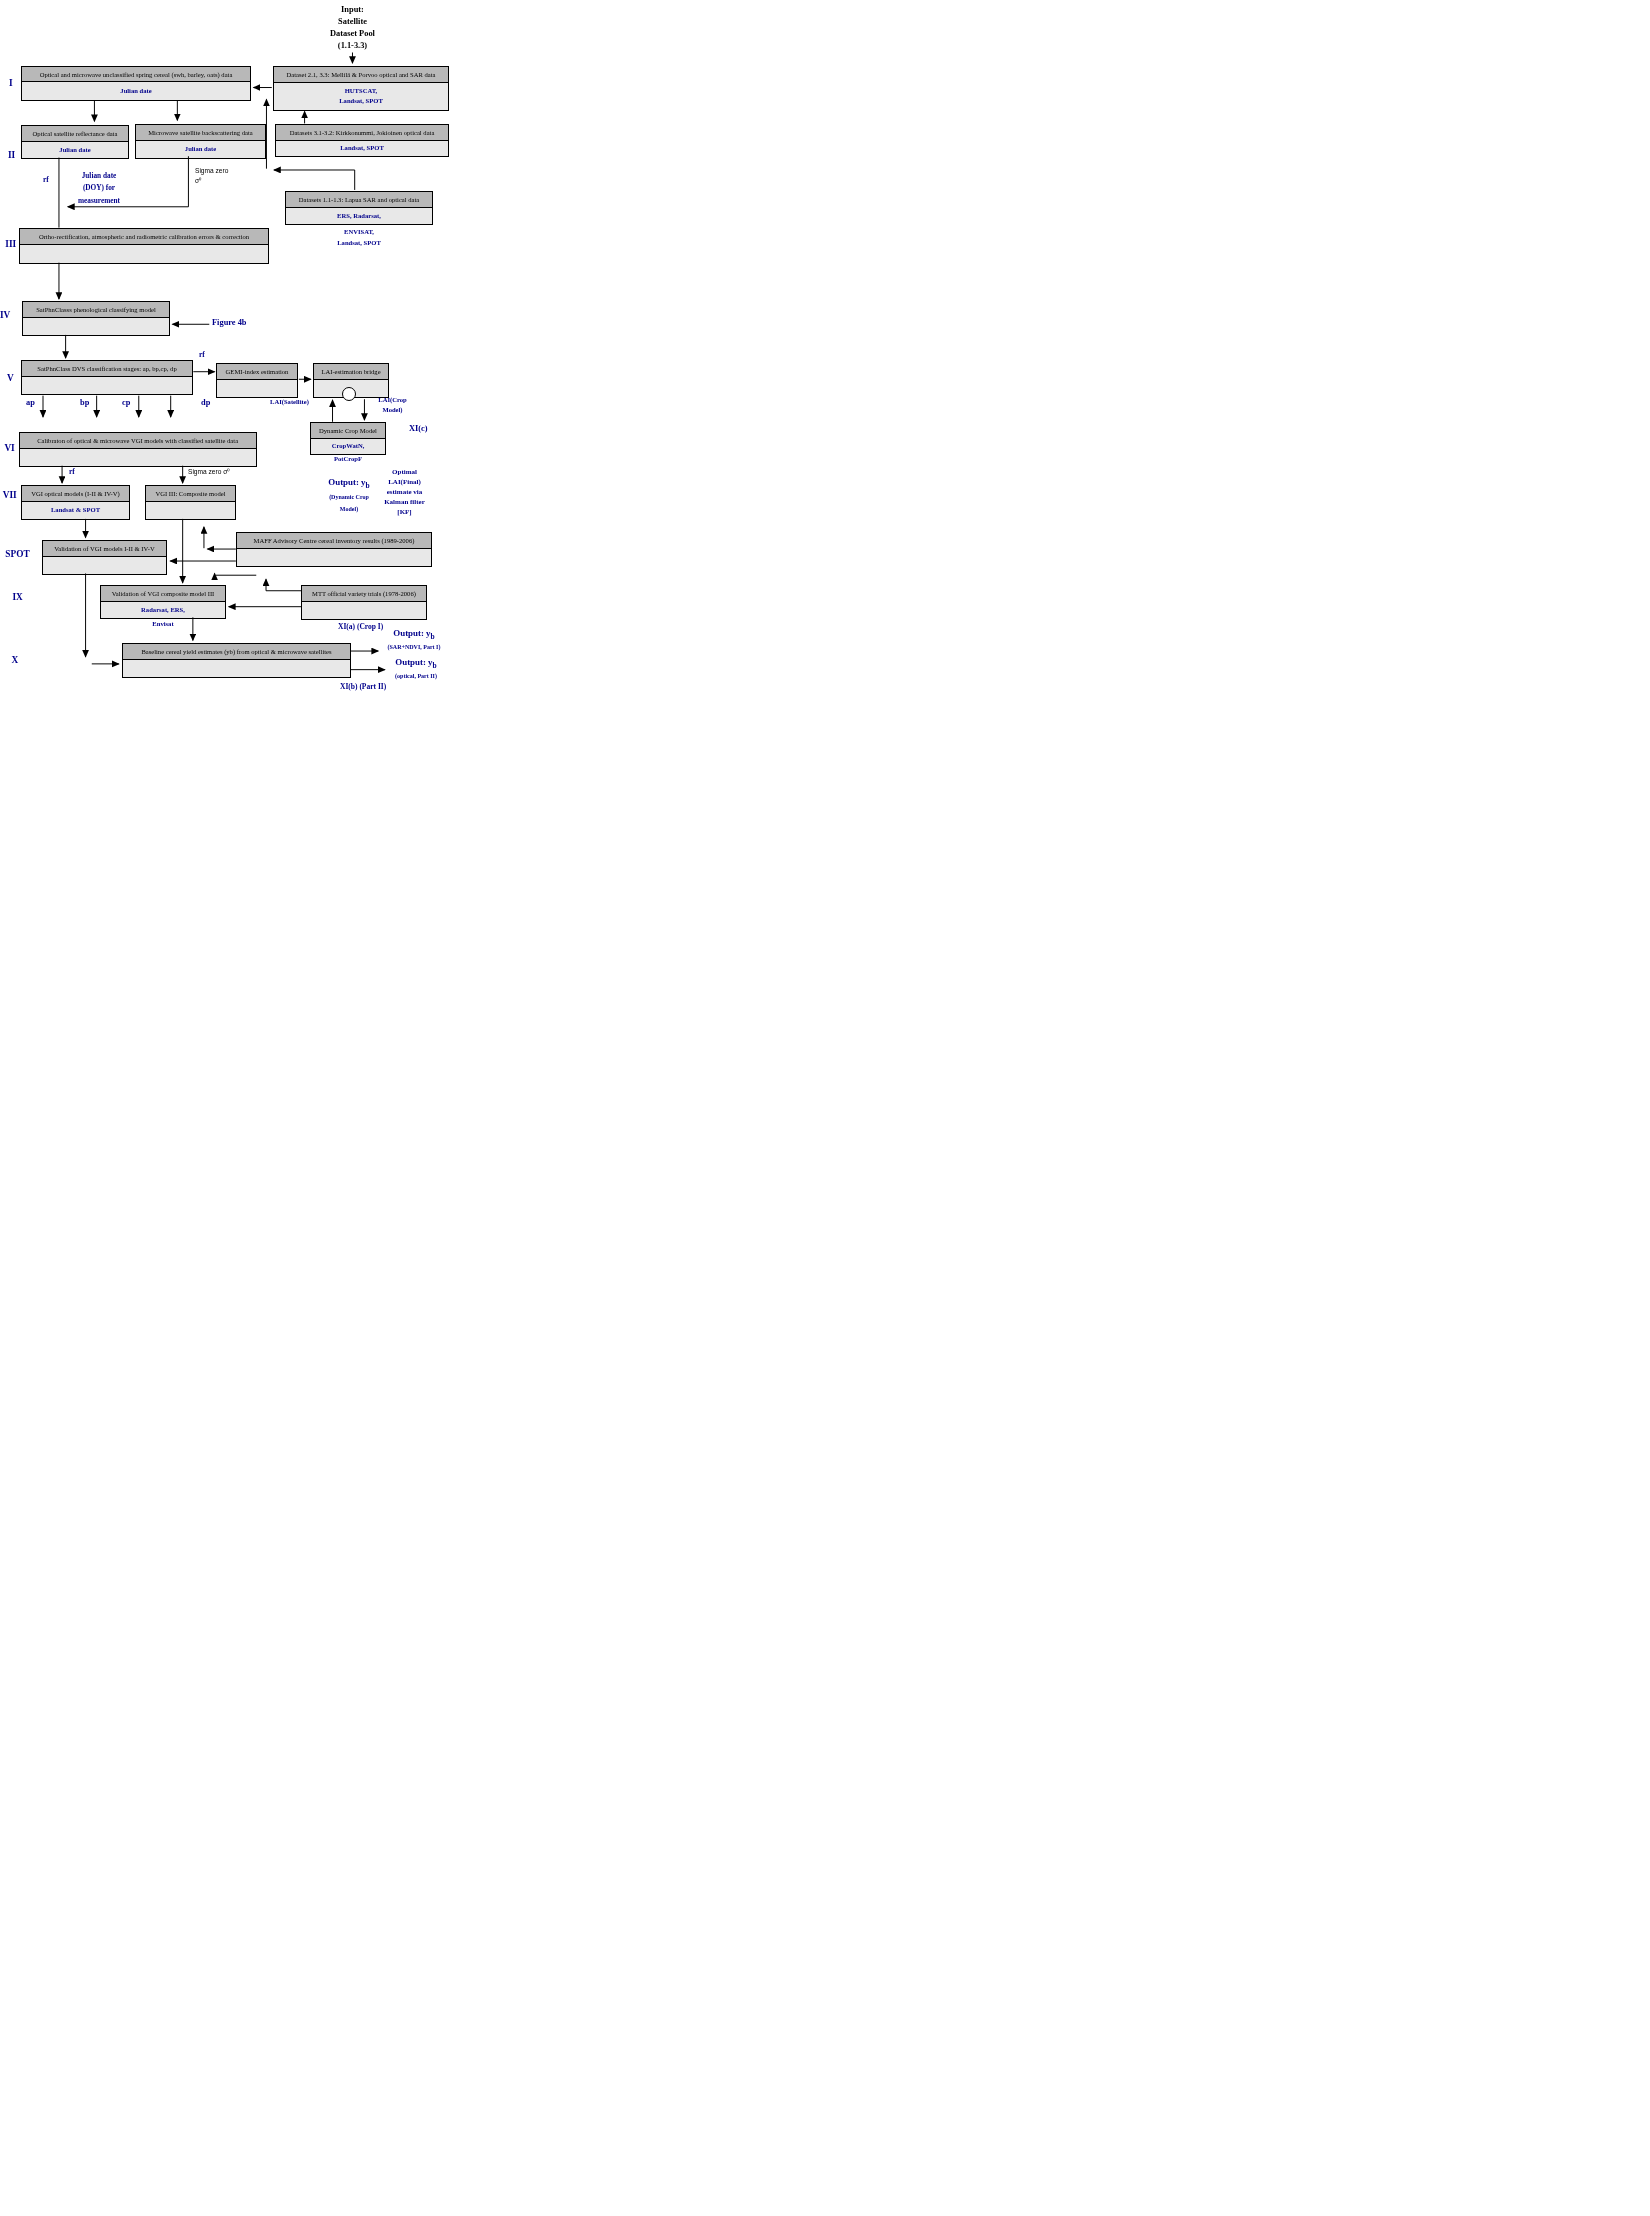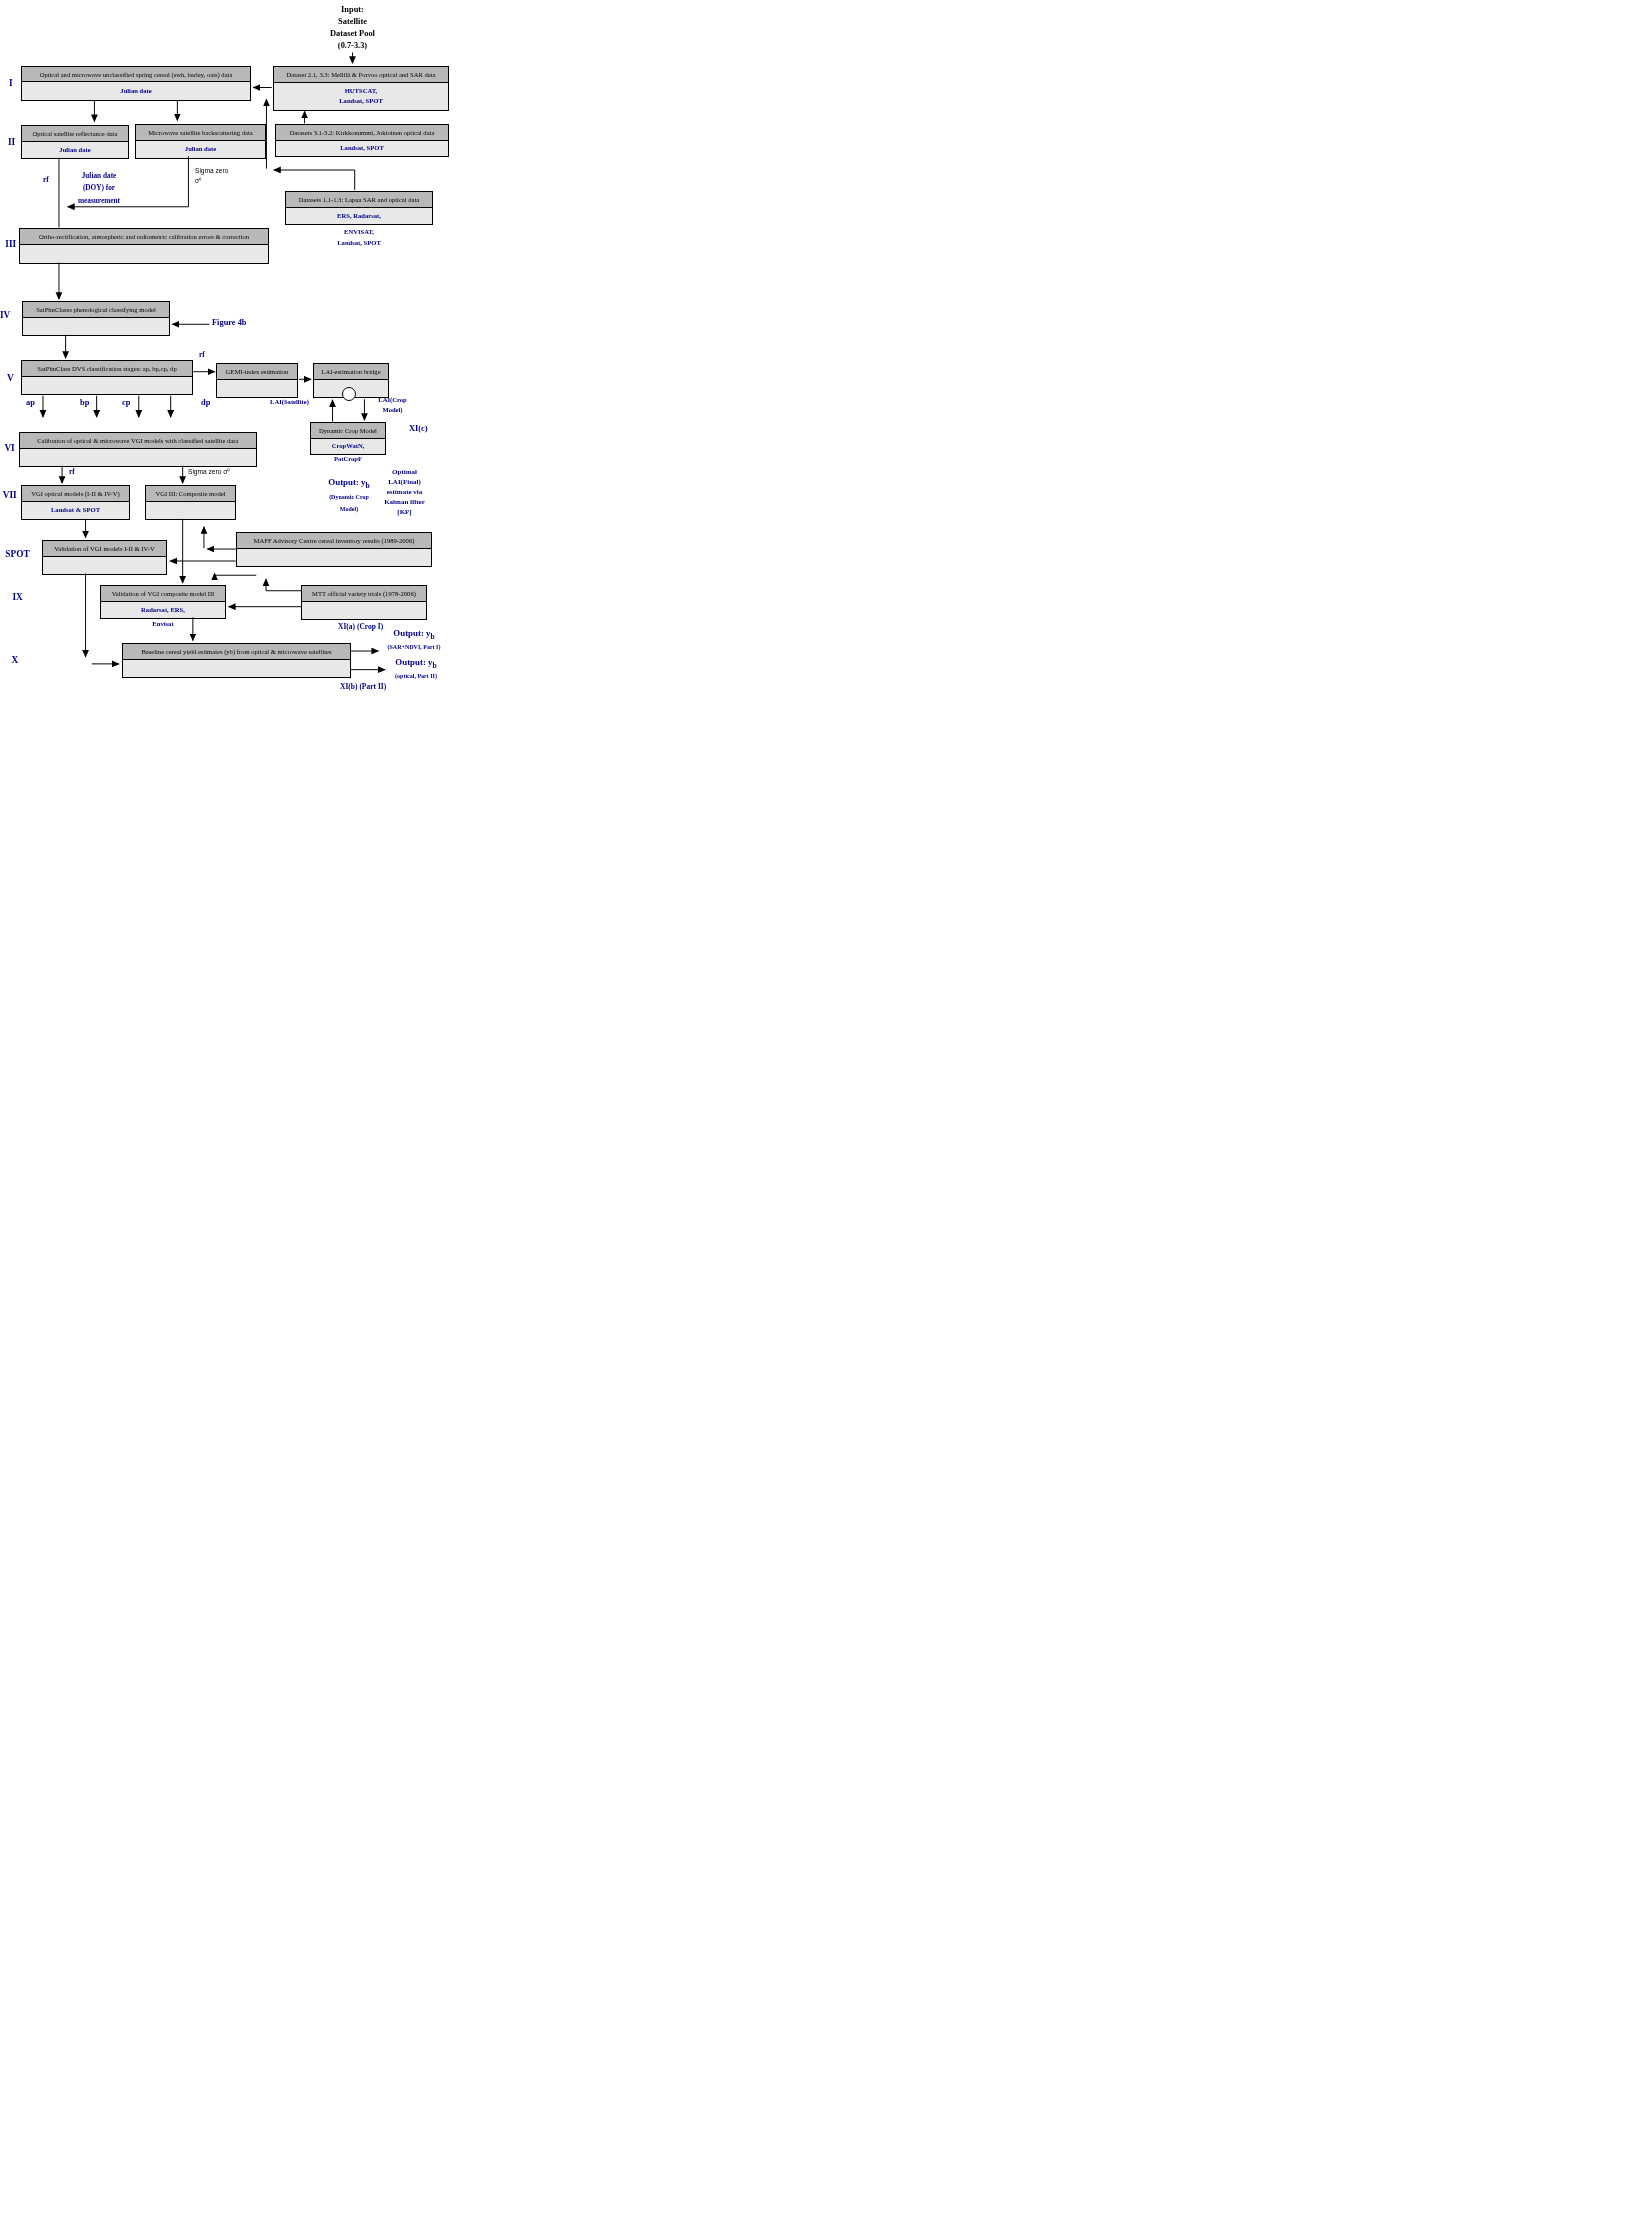--- a/index.html
+++ b/index.html
@@ -34,24 +34,24 @@
   .out-cap { font-size:6px; line-height:1.95; white-space:pre-line; margin-top:2.2px; }
 </style>
 </head>
 <body>
 
 <div class="canvas">
 
   <div class="input-pool">Input:
 Satellite
 Dataset Pool
-(0.7-3.3)</div>
+(1.1-3.3)</div>
 
   <div class="roman" style="left:8.9px; top:78px;">I</div>
-  <div class="roman" style="left:8px; top:137px;">II</div>
+  <div class="roman" style="left:8px; top:150px;">II</div>
   <div class="roman" style="left:5.3px; top:239px;">III</div>
   <div class="roman" style="left:0; top:310px;">IV</div>
   <div class="roman" style="left:7px; top:373px;">V</div>
   <div class="roman" style="left:4.4px; top:443px;">VI</div>
   <div class="roman" style="left:2.7px; top:490px;">VII</div>
   <div class="roman" style="left:5.3px; top:549px;">SPOT</div>
   <div class="roman" style="left:12.4px; top:592px;">IX</div>
   <div class="roman" style="left:11.5px; top:655px;">X</div>
 
   <div class="box" style="left:21px; top:66px; width:230px;">

